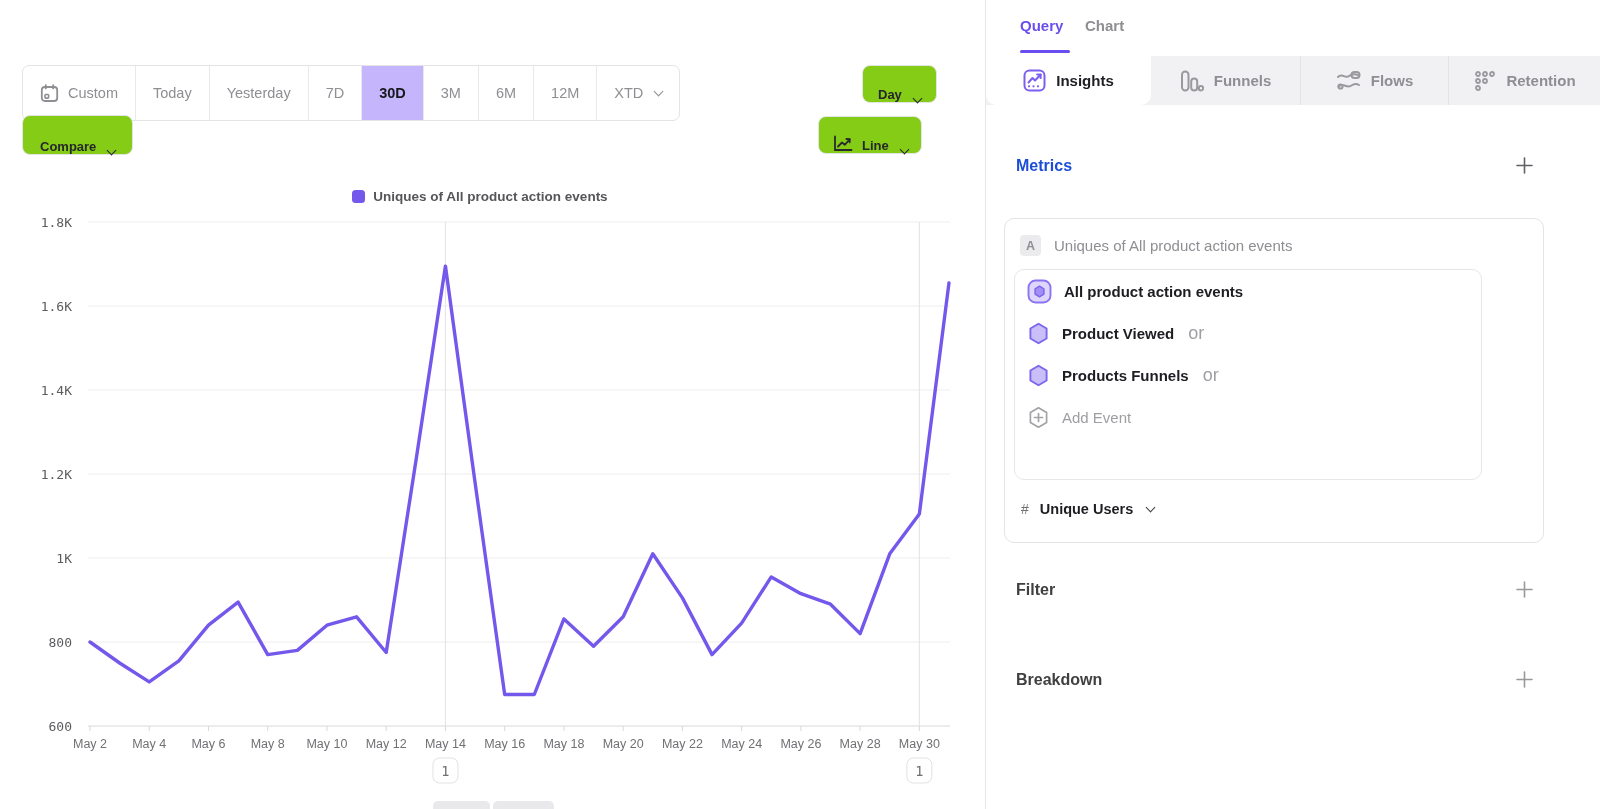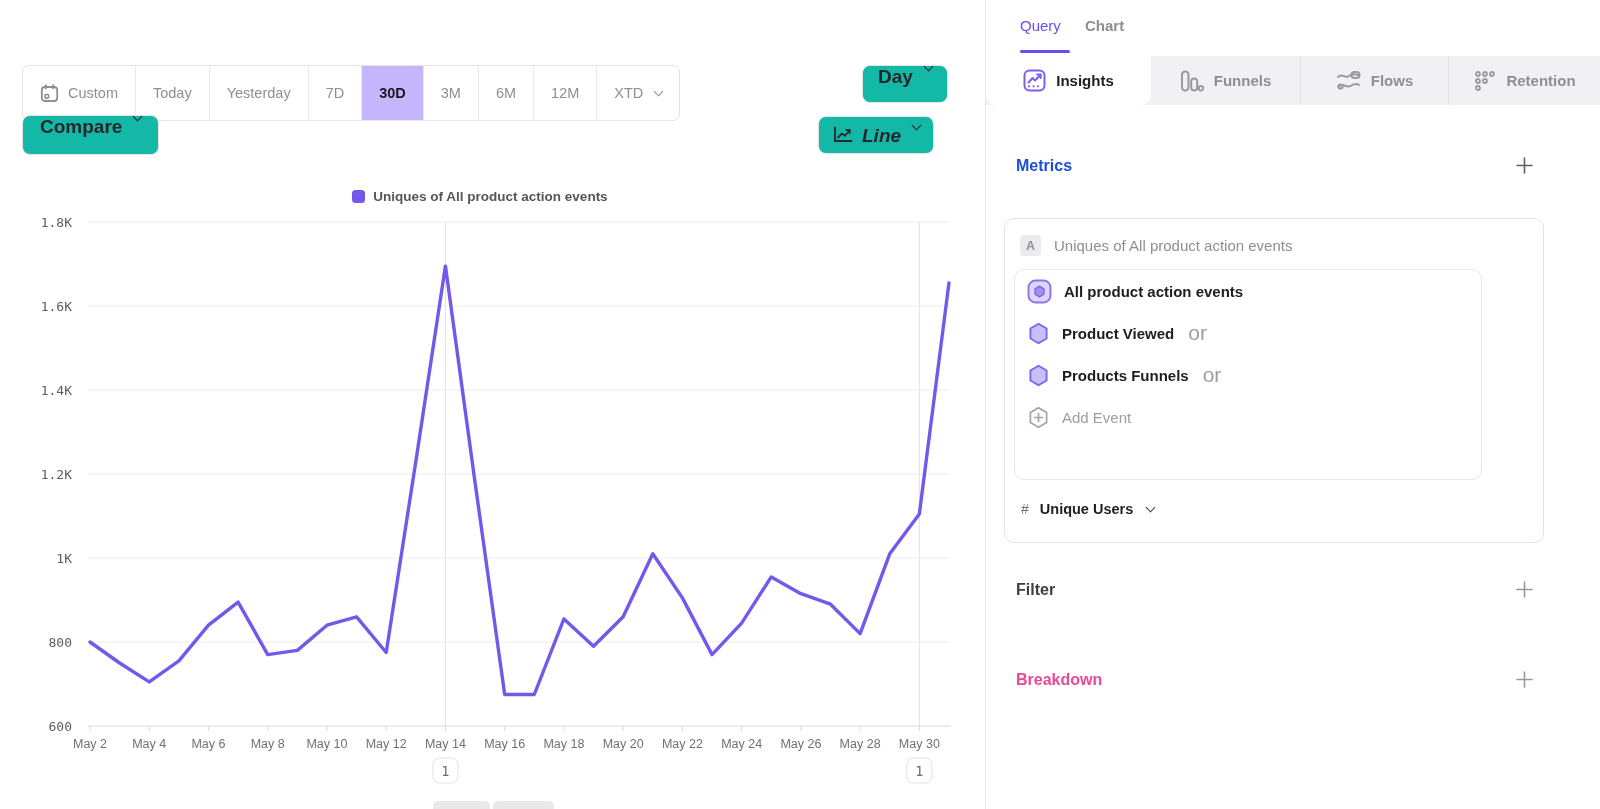--- a/index.html
+++ b/index.html
@@ -11,64 +11,64 @@
 
   
   .seg { position:absolute; left:22px; top:65px; height:56px; display:flex;
          border:1px solid #e4e4e6; border-radius:7px; background:#fff; overflow:hidden; }
   .seg-btn { display:flex; align-items:center; justify-content:center; gap:9px; padding:0 17px;
              font-size:14.5px; color:#8e8e93; border-right:1px solid #e9e9eb; cursor:pointer; white-space:nowrap; }
   .seg-btn:last-child { border-right:none; }
   .seg-btn.active { background:#c4b5fd; color:#17171c; font-weight:700; }
   .chev { width:7px; height:7px; border-right:1.7px solid currentColor; border-bottom:1.7px solid currentColor;
           display:inline-block; transform:rotate(45deg); margin:-3px 0 0 3px; }
-  .btn { position:absolute; display:flex; align-items:flex-start; gap:9px; background:#14b8a6;
-         border:1px solid #e4e4e6; border-radius:8px; font-size:19px; font-weight:600; color:#26262b; cursor:pointer; }
+  .btn { position:absolute; display:flex; align-items:flex-end; gap:9px; background:#84cc16;
+         border:1px solid #e4e4e6; border-radius:8px; font-size:13px; font-weight:600; color:#26262b; cursor:pointer; }
   #day-btn { left:862px; top:65px; height:38px; padding:0 15px; }
   #compare-btn { left:22px; top:115px; height:40px; padding:0 17px; }
-  #line-btn { left:818px; top:116px; height:38px; padding:8px 13px;font-style:italic; }
+  #line-btn { left:818px; top:116px; height:38px; padding:0 13px; }
 
   
   .legend { position:absolute; left:0; top:189px; width:960px; display:flex; justify-content:center;
             align-items:center; gap:8px; font-size:13.5px; font-weight:600; color:#56565a; }
   .legend-swatch { width:13px; height:13px; border-radius:3.5px; }
 
   #chart-svg { position:absolute; left:0; top:0; }
 
   
   .qc-tab { position:absolute; top:17px; font-size:15px; cursor:pointer; }
-  #tab-query { left:34px; font-weight:400; }
+  #tab-query { left:34px; font-weight:700; }
   #tab-chart { left:99px; font-weight:600; color:#8e8e93; }
   .qc-underline { position:absolute; left:34px; top:50px; width:50px; height:3px; border-radius:2px; }
 
   .subtabs { position:absolute; left:0; top:56px; width:615px; height:49px; background:#f1f1f3; display:flex; }
   .subtab { display:flex; align-items:center; justify-content:center; gap:10px; font-size:15px;
             font-weight:600; color:#8e8e93; cursor:pointer; }
   .subtab.active { background:#fff; color:#1d1d22; border-radius:0 0 10px 10px; }
   .subtab svg { flex:none; }
 
   .section-label { position:absolute; left:30px; font-size:16px; font-weight:700; }
   #metrics-label { top:157px; color:#1d4ed8; }
   #filter-label { top:581px; color:#404040; }
-  #breakdown-label { top:671px; color:#ec4899; }
+  #breakdown-label { top:671px; color:#404040; }
   .plus-btn { position:absolute; left:530px; width:17px; height:17px; cursor:pointer; }
   #metrics-plus { top:157px; } #filter-plus { top:581px; } #breakdown-plus { top:671px; }
 
   .metrics-card { position:absolute; left:18px; top:218px; width:540px; height:325px;
                   border:1px solid #e4e4e7; border-radius:10px; background:#fff; }
   .series-head { position:absolute; left:15px; top:16px; display:flex; align-items:center; gap:13px; }
   .series-badge { width:21px; height:21px; border-radius:4px; background:#ebebee; color:#8e8e93;
                   font-size:12.5px; font-weight:700; display:flex; align-items:center; justify-content:center; }
   .series-title { font-size:15px; font-weight:500; color:#8e8e93; }
   .inner-card { position:absolute; left:9px; top:50px; width:468px; height:211px;
                 border:1px solid #e7e7ea; border-radius:10px; background:#fff; overflow:hidden; }
   .event-row { height:42px; display:flex; align-items:center; gap:12px; padding-left:12px; cursor:pointer; }
   .event-row svg { flex:none; }
   .event-label { font-size:15px; font-weight:600; color:#1d1d22; }
-  .event-suffix { font-size:21px; color:#9e9ea3; margin-left:2px; }
+  .event-suffix { font-size:18px; color:#9e9ea3; margin-left:2px; }
   .add-label { font-size:15px; font-weight:500; color:#9e9ea3; }
   .agg-row { position:absolute; left:16px; top:276px; height:28px; display:flex; align-items:center; gap:11px; cursor:pointer; }
   .agg-hash { font-size:14px; color:#6f6f74; font-weight:500; }
   .agg-label { font-size:14.5px; font-weight:700; color:#1d1d22; }
   .agg-row .chev { color:#3a3a3f; margin-top:-4px; }
 </style>
 </head>
 <body>
 
 <div class="left-panel">

